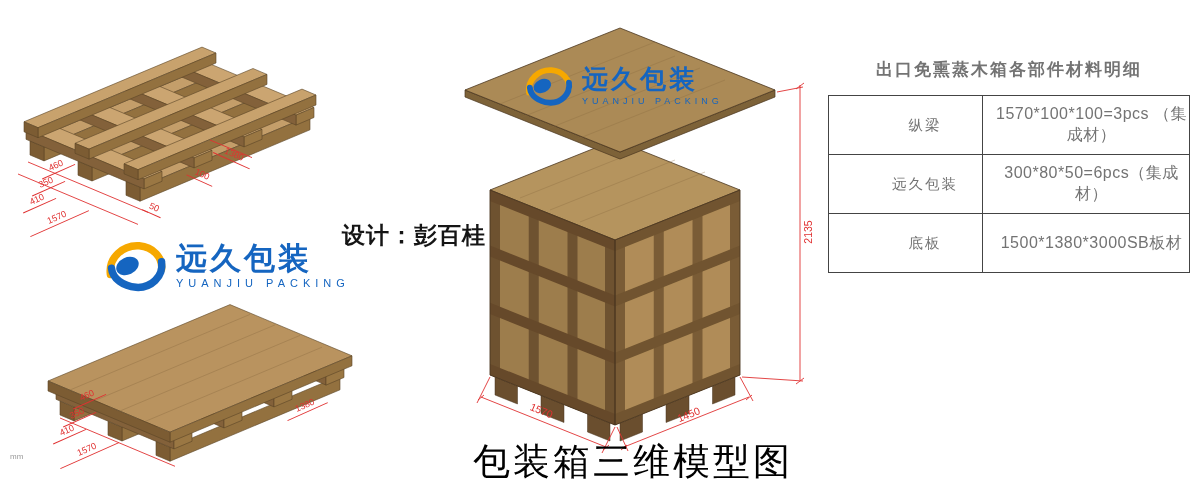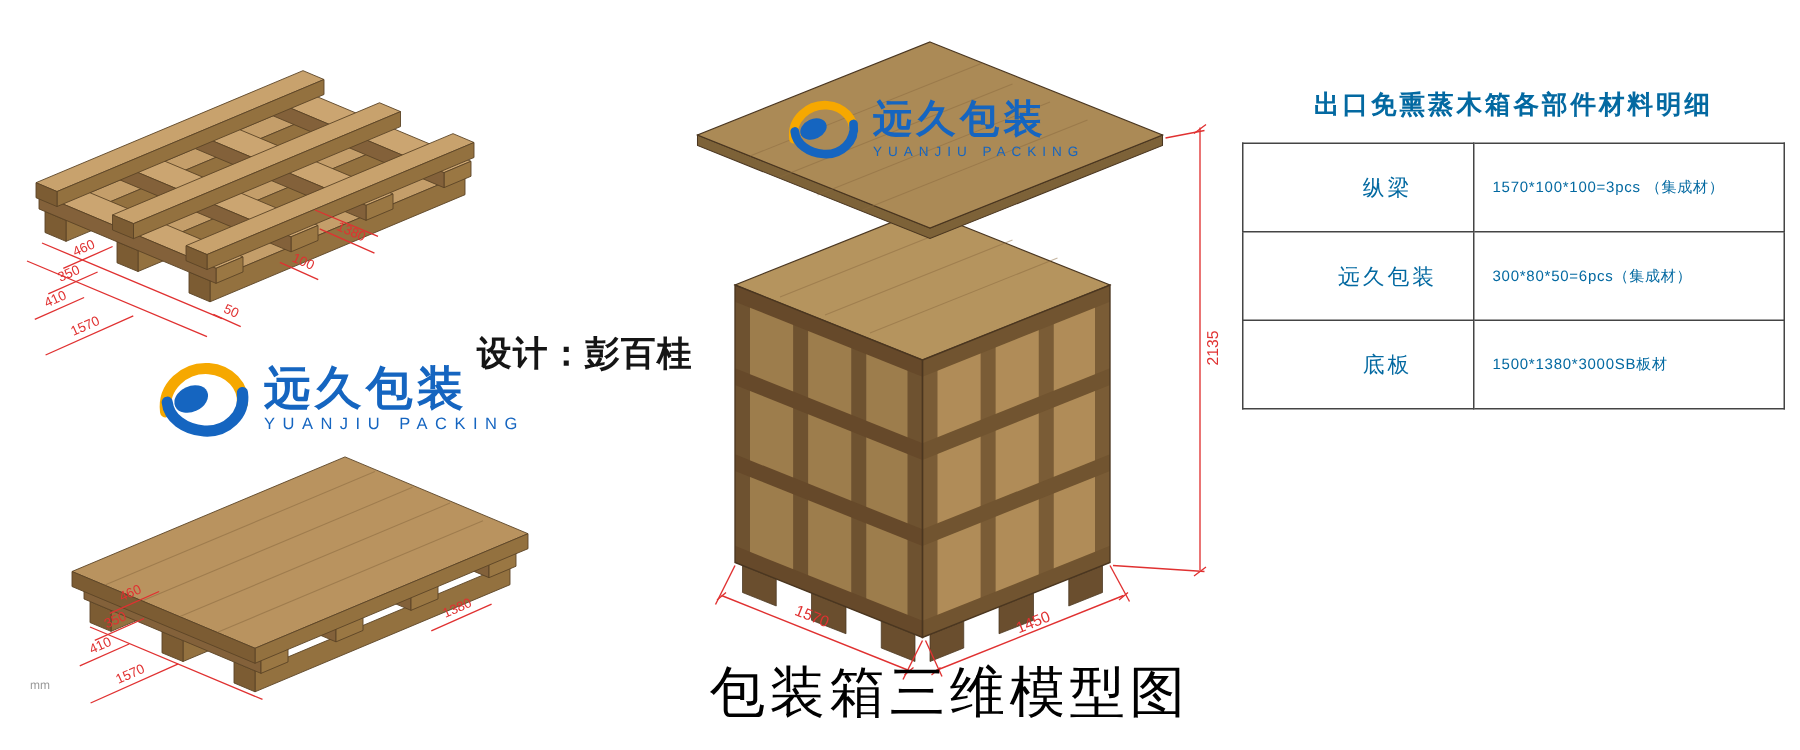--- a/index.html
+++ b/index.html
@@ -14,33 +14,33 @@
   .logo .txt{display:flex;flex-direction:column;justify-content:space-between;}
   .logo .name{font-weight:bold;letter-spacing:3px;line-height:1.05;}
   .logo .sub{letter-spacing:5px;color:#1565c0;margin-top:2px;}
   .logo-left{left:104px;top:238px;}
   .logo-left .name{font-size:31px;}
   .logo-left .sub{font-size:11px;}
   .logo-lid{left:524px;top:64px;}
   .logo-lid .name{font-size:26px;}
   .logo-lid .sub{font-size:9px;letter-spacing:4px;}
 
-  .credits{position:absolute;left:318px;top:220px;color:#151515;font-weight:bold;}
+  .credits{position:absolute;left:342px;top:220px;color:#151515;font-weight:bold;}
   .credit-line{font-size:23px;letter-spacing:1px;margin-bottom:24px;}
 
-  .table-panel{position:absolute;left:828px;top:58px;width:362px;color:#0369a1;}
+  .table-panel{position:absolute;left:828px;top:58px;width:362px;color:#737373;}
   .table-title{text-align:center;font-size:17px;font-weight:bold;letter-spacing:2px;margin-bottom:14px;}
   table.materials{border-collapse:collapse;width:100%;table-layout:fixed;}
-  .materials td{border:1px solid #444;height:56px;font-size:10px;vertical-align:middle;}
+  .materials td{border:1px solid #444;height:56px;font-size:16px;vertical-align:middle;text-align:center;}
   .materials td.part{width:112px;text-align:center;letter-spacing:2px;font-size:14.5px;padding-left:40px;}
   .materials td.spec{padding-left:12px;letter-spacing:0.5px;}
 
   .main-title{position:absolute;left:468px;top:437px;width:330px;text-align:center;
               font-size:37px;font-weight:normal;letter-spacing:3px;color:#000;}
-  .unit-note{position:absolute;left:20px;top:452px;font-size:8px;color:#9a9a9a;}
+  .unit-note{position:absolute;left:10px;top:452px;font-size:8px;color:#9a9a9a;}
 </style>
 </head>
 <body>
 
 <div class="stage">
 
 <svg class="canvas" width="1200" height="500" viewBox="0 0 1200 500">
 
   <g stroke="#5b4426" stroke-width="0.6" stroke-linejoin="round">
 

